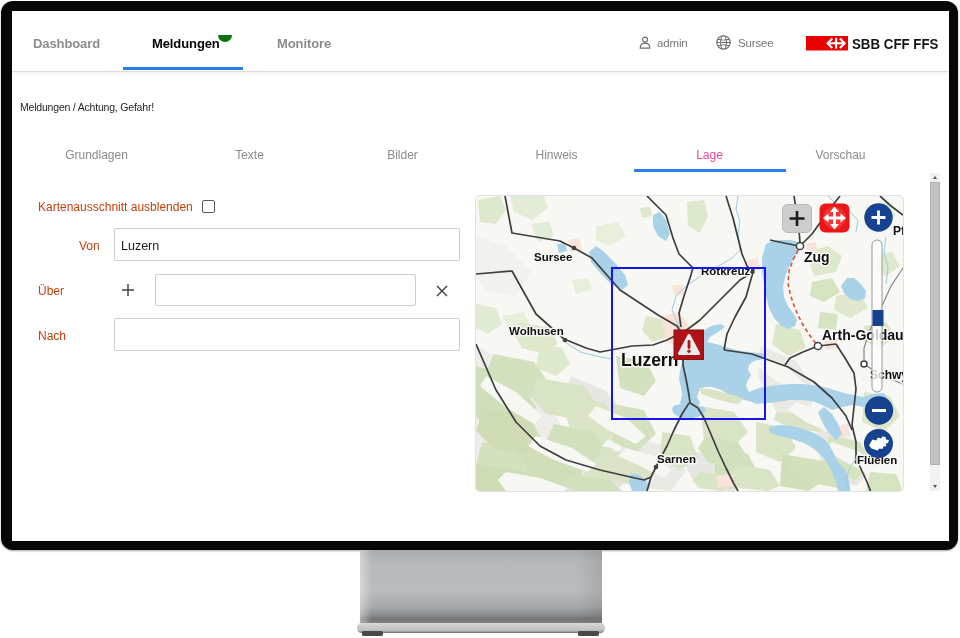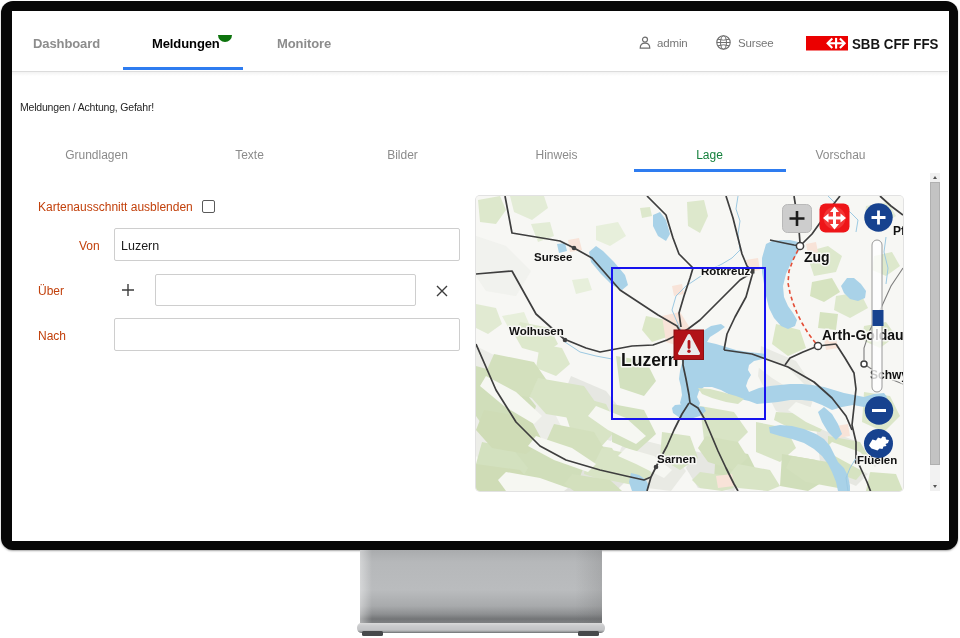--- a/index.html
+++ b/index.html
@@ -14,21 +14,21 @@
   .nav { top:36px; font-size:13px; color:#8c8c8c; letter-spacing:-0.1px;font-weight:bold; }
   #nav-meld { color:#000000; }
   #navline { left:123px; top:67px; width:120px; height:3px; background:#2e7cf0; }
   #badge { left:218px; top:35px; width:14px; height:7px; background:#0d730d; border-radius:0 0 7px 7px; }
   .hright { top:37px; font-size:11.5px; color:#767676; letter-spacing:-0.15px; }
   #sbbtext { left:852px; top:36px; font-size:14px; font-weight:bold; color:#151515; transform:scaleX(0.95); transform-origin:0 50%; white-space:nowrap; }
   
   #crumb { left:20px; top:101px; font-size:10.5px; color:#1f1f1f; letter-spacing:-0.2px; }
   
   .tab { top:148px; width:153px; text-align:center; font-size:12px; color:#8b8b8b; }
-  #tab-lage { color:#15803d; }
+  #tab-lage { color:#ec4899; }
   #tabline { left:634px; top:169px; width:152px; height:3px; background:#2e7cf0; }
   
   .flabel { font-size:12px; color:#c2410c; }
   .finput { border:1px solid #cecece; border-radius:2px; background:#fff; }
   #cb { left:202px; top:200px; width:13px; height:13px; border:1.5px solid #5a5a5a; border-radius:2px; background:#fff; }
   #in1 { left:114px; top:228px; width:346px; height:33px; }
   #in2 { left:155px; top:274px; width:261px; height:32px; }
   #in3 { left:114px; top:318px; width:346px; height:33px; }
   #in1t { left:121px; top:239px; font-size:12.5px; color:#1c1c1c; }
   

